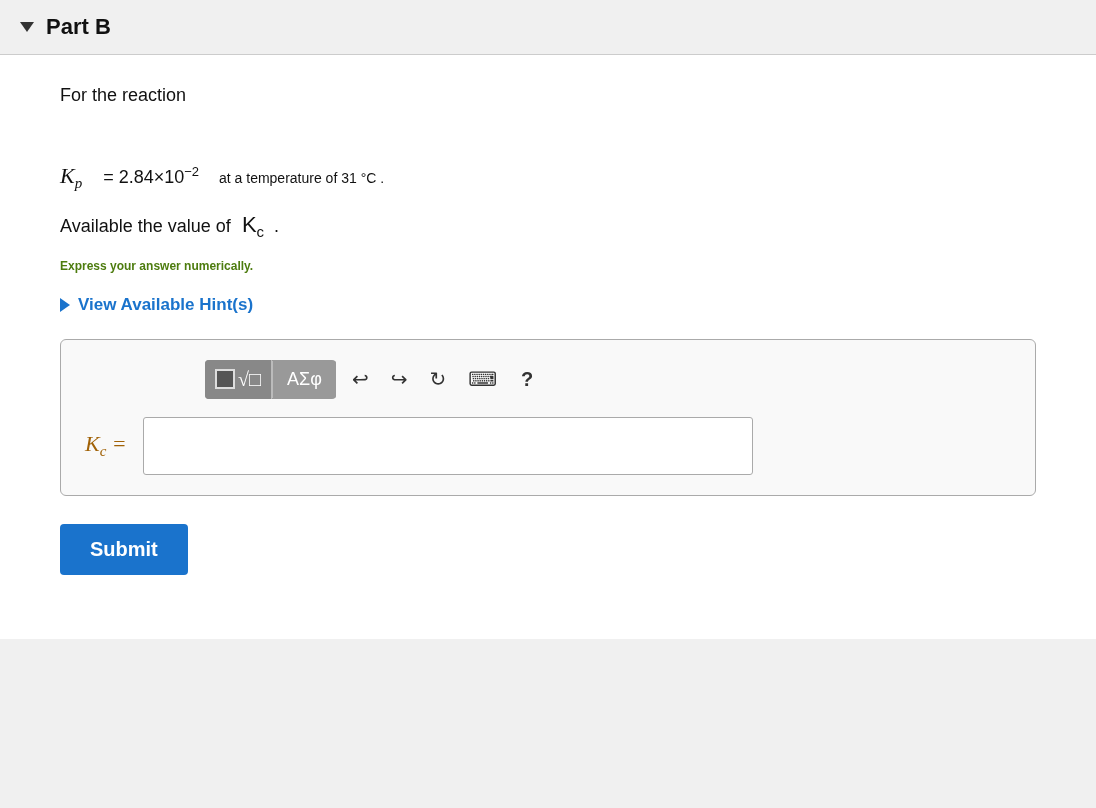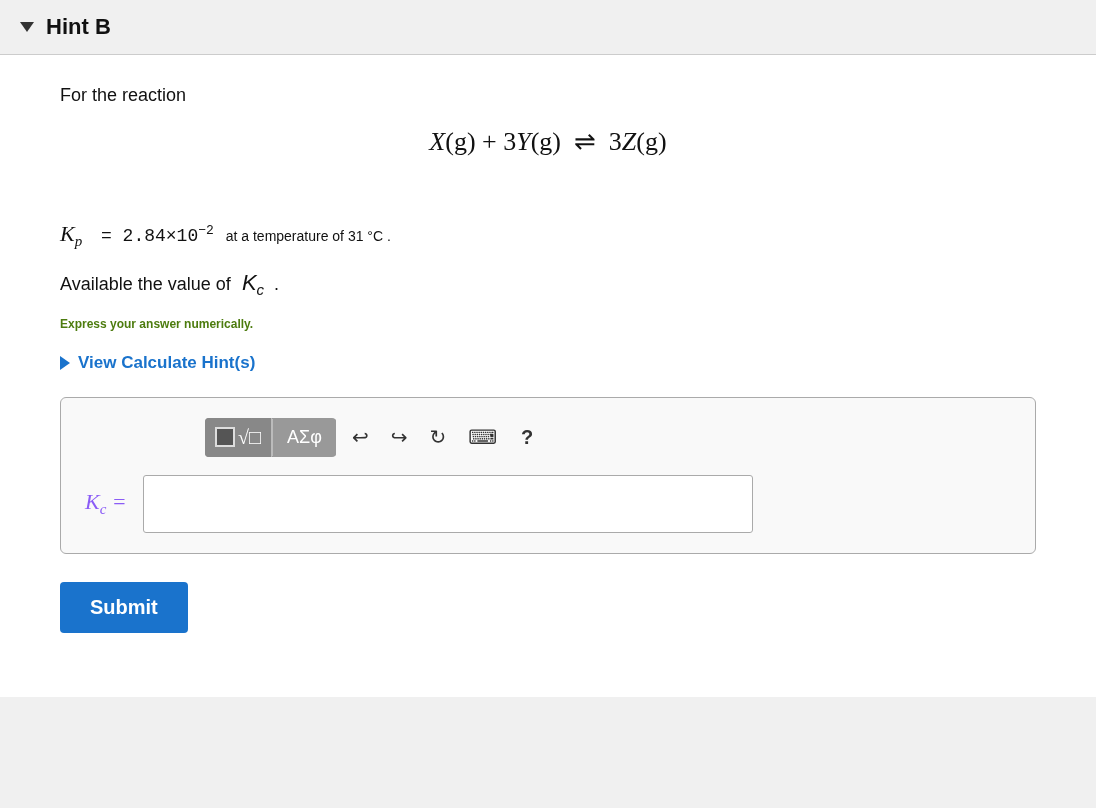--- a/index.html
+++ b/index.html
@@ -56,21 +56,21 @@
     .equation-row span {
       font-style: normal;
     }
     .kp-row {
       font-size: 18px;
       color: #111;
       margin-bottom: 20px;
       display: flex;
       align-items: baseline;
       flex-wrap: wrap;
-      gap: 8px;
+      gap: 16px;
     }
     .calculate-row {
       font-family: Arial, sans-serif;
       font-size: 18px;
       color: #111;
       margin-bottom: 18px;
       display: flex;
       align-items: baseline;
       gap: 5px;
     }
@@ -163,21 +163,21 @@
       padding: 4px 8px;
     }
     .input-row {
       display: flex;
       align-items: center;
       gap: 16px;
     }
     .kc-label {
       font-style: italic;
       font-size: 22px;
-      color: #8b5cf6;
+      color: #a16207;
       white-space: nowrap;
     }
     .kc-label-sub {
       font-size: 15px;
       vertical-align: sub;
     }
     .answer-input {
       flex: 1;
       max-width: 610px;
       height: 58px;
@@ -208,56 +208,51 @@
       font-size: 26px;
     }
   </style>
 </head>
 <body>
 
 <div class="page">
 
   <div class="part-header">
     <span class="chevron-down"></span>
-    <span class="part-title">Hint B</span>
+    <span class="part-title">Part B</span>
   </div>
 
   <div class="content-area">
 
     
     <div class="for-the-reaction">For the reaction</div>
 
     
-    <div class="equation-row">
-      <span><i>X</i>(g) + 3<i>Y</i>(g)</span>
-      <span class="eq-arrow">&nbsp;⇌&nbsp;</span>
-      <span>3<i>Z</i>(g)</span>
-    </div>
 
     
     <div class="kp-row">
       <span style="font-style:italic;font-size:22px;">K<sub style="font-size:15px;">p</sub></span>
-      <span style="font-family:Liberation Mono, monospace; font-size:18px;margin-top:38px;">&nbsp;= 2.84×10<sup>−2</sup></span>
+      <span style="font-family:Liberation Sans, sans-serif; font-size:18px;margin-top:38px;">&nbsp;= 2.84×10<sup>−2</sup></span>
       <span style="font-family:Arial,sans-serif; font-size:14px;">&nbsp;at a temperature of 31 °C .</span>
     </div>
 
     
     <div class="calculate-row">
       <span style="font-family:Arial,sans-serif;">Available the value of</span>
-      <span style="font-style:italic; font-size:22px;">&nbsp;K<sub style="font-size:15px;">c</sub></span>
+      <span style="font-size:22px;">&nbsp;K<sub style="font-size:15px;">c</sub></span>
       <span style="font-family:Arial,sans-serif;">&nbsp;.</span>
     </div>
 
     
     <div class="express-row">Express your answer numerically.</div>
 
     
     <div class="hint-row">
       <span class="hint-arrow"></span>
-      <span>View Calculate Hint(s)</span>
+      <span>View Available Hint(s)</span>
     </div>
 
     
     <div class="answer-box">
 
       <div class="toolbar">
         <div class="toolbar-btn-group">
           <span class="matrix-btn">
             <span class="matrix-icon"></span>
             <span style="font-size:20px;">√□</span>

